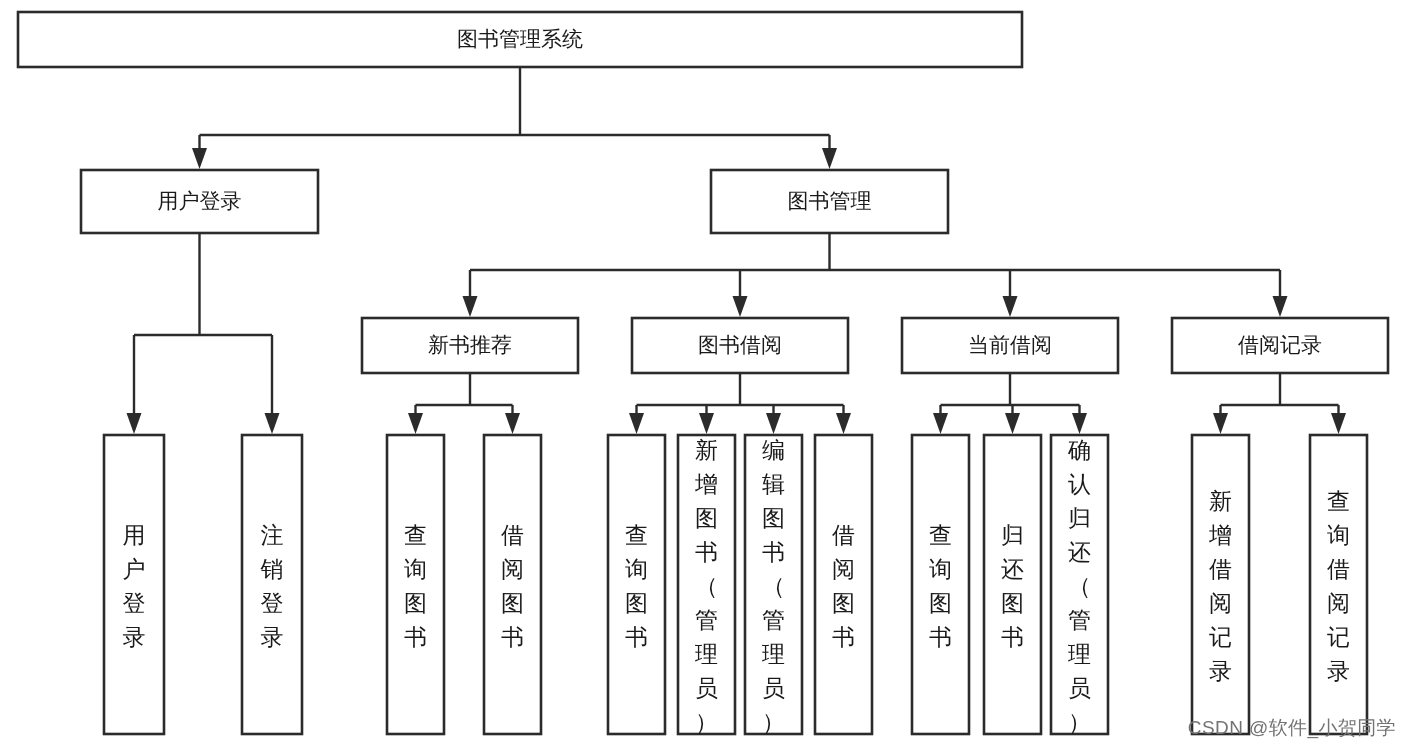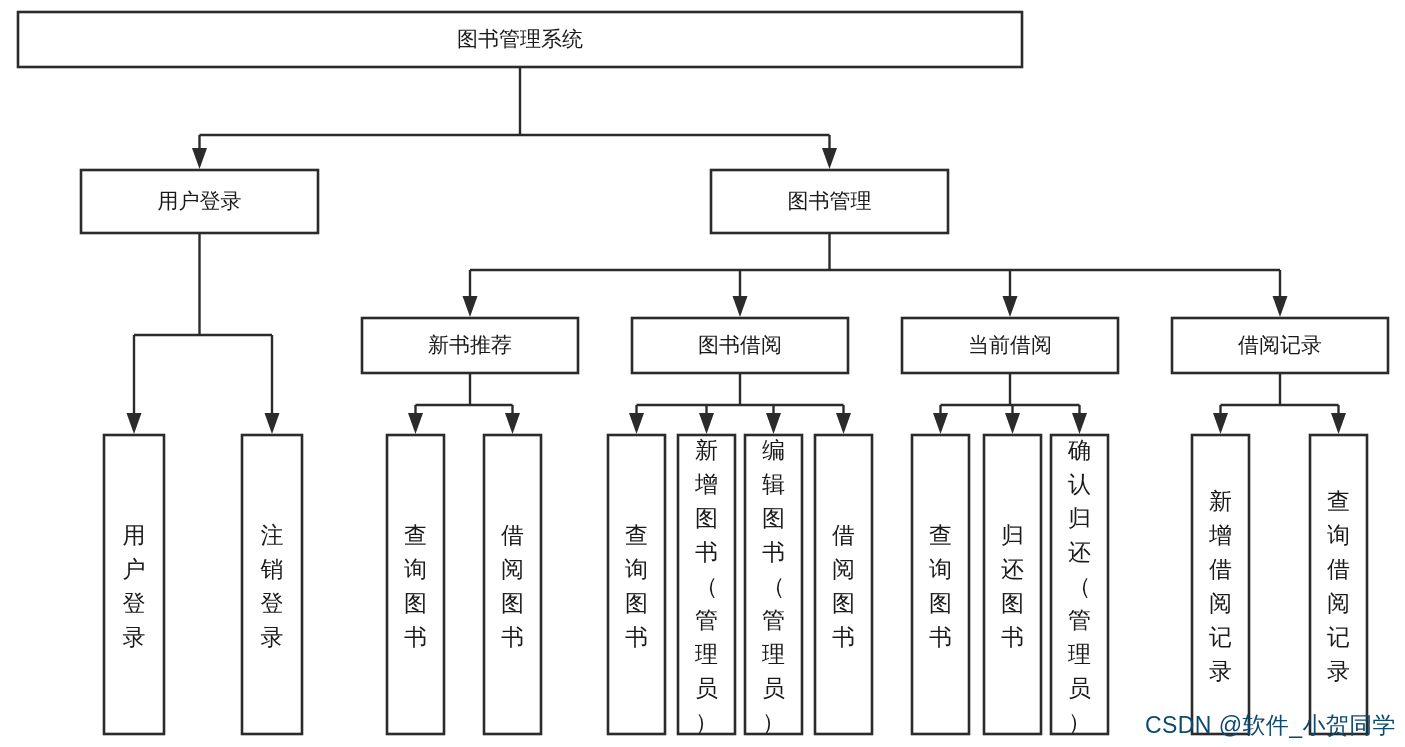--- a/index.html
+++ b/index.html
@@ -50,22 +50,22 @@
     font-family: "Liberation Sans", "DejaVu Sans", sans-serif;
     fill: #1a1a1a;
     font-size: 23px;
     text-anchor: middle;
   }
   .watermark {
     position: absolute;
     right: 9px;
     bottom: 6px;
     font-family: "Liberation Sans", "DejaVu Sans", sans-serif;
-    font-size: 23px;
-    color: #0c4a6e;
+    font-size: 19px;
+    color: #737373;
     white-space: nowrap;
     letter-spacing: 0.4px;
     user-select: none;
   }
 </style>
 </head>
 <body>
 
 <div id="diagram-root">
   <svg class="canvas" viewBox="0 0 1405 747">

